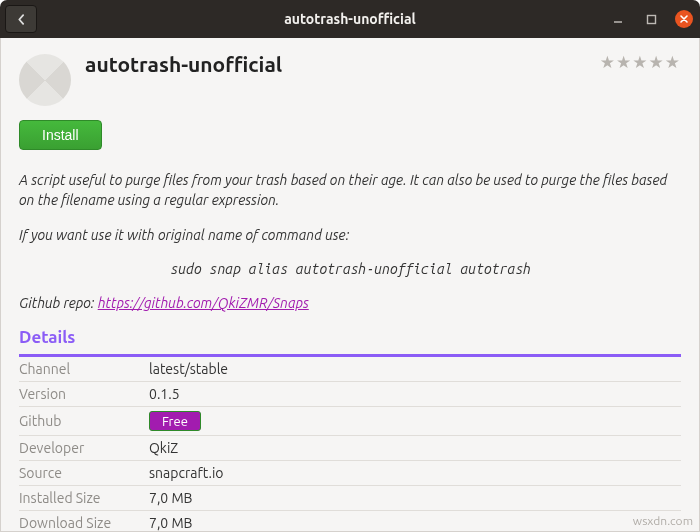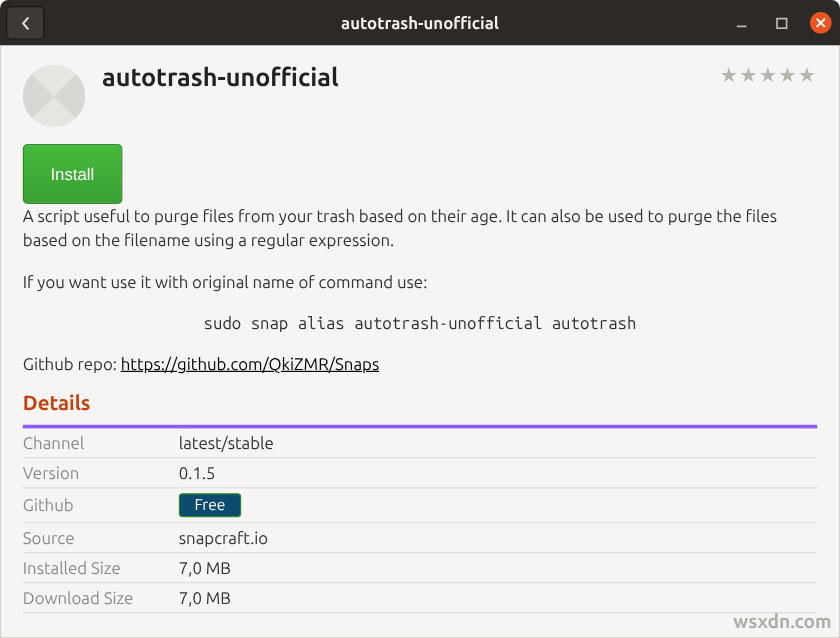--- a/index.html
+++ b/index.html
@@ -109,50 +109,52 @@
   }
   .stars {
     margin-left: auto;
     color: #b8b4af;
     font-size: 17px;
     letter-spacing: 1px;
   }
   .install-btn {
     display: inline-block;
     margin-top: 14px;
-    padding: 16px 22px;
+    padding: 6px 22px;
     background: linear-gradient(#45b93c, #3aa032);
     color: #fff;
     border: 1px solid #2f8a29;
     border-radius: 4px;
     font-size: 14px;
     cursor: pointer;
   }
   .description {
+    margin-top: 20px;
     font-size: 14px;
     color: #333;
     line-height: 1.45;
+    font-style: italic;
   }
   .description p { margin: 0 0 14px 0; }
   .description code.block {
     display: block;
     font-family: "Ubuntu Mono", Menlo, monospace;
     font-size: 14px;
     margin: 2px 0 14px 0;
     color: #333;
     text-align: center;
   }
   .description a {
-    color: #000000;
+    color: #a21caf;
     text-decoration: underline;
   }
   .details-hd {
     font-size: 17px;
     font-weight: 700;
-    color: #c2410c;
+    color: #8b5cf6;
     margin: 10px 0 8px 0;
   }
   .details-table {
     width: 100%;
     border-collapse: collapse;
     font-size: 14px;
   }
   .details-table td {
     padding: 4px 0 4px 0;
     border-bottom: 1px solid #e0ddd9;
@@ -161,34 +163,33 @@
   }
   .details-table tr:first-child td { border-top: 3px solid #8b5cf6; }
   .details-table td.k {
     width: 130px;
     color: #8e8b87;
   }
   .details-table td.v { color: #333; }
   .badge-free {
     display: inline-block;
     padding: 2px 12px;
-    background: #0c4a6e;
+    background: #a21caf;
     color: #fff;
     border-radius: 3px;
     font-size: 13px;
     border: 1px solid #2f8a29;
   }
   .watermark {
     position: absolute;
     right: 6px;
     bottom: 4px;
-    font-size: 16px;
+    font-size: 12px;
     color: #b0aca7;
     pointer-events: none;
-    font-weight: bold;
   }
   svg.chev { width: 11px; height: 11px; }
 </style>
 </head>
 <body>
 
 <div class="titlebar">
   <div class="back">
     <svg class="chev" viewBox="0 0 10 10">
         <path d="M6.5 1 L3 5 L6.5 9" stroke="#ddd" stroke-width="1.6" fill="none" stroke-linecap="round" stroke-linejoin="round"></path>
@@ -248,20 +249,24 @@
         <td class="k">Version</td>
         <td class="v">0.1.5</td>
       </tr>
       <tr>
         <td class="k">Github</td>
         <td class="v">
           <span class="badge-free">Free</span>
         </td>
       </tr>
       <tr>
+        <td class="k">Developer</td>
+        <td class="v">QkiZ</td>
+      </tr>
+      <tr>
         <td class="k">Source</td>
         <td class="v">snapcraft.io</td>
       </tr>
       <tr>
         <td class="k">Installed Size</td>
         <td class="v">7,0 MB</td>
       </tr>
       <tr>
         <td class="k">Download Size</td>
         <td class="v">7,0 MB</td>

